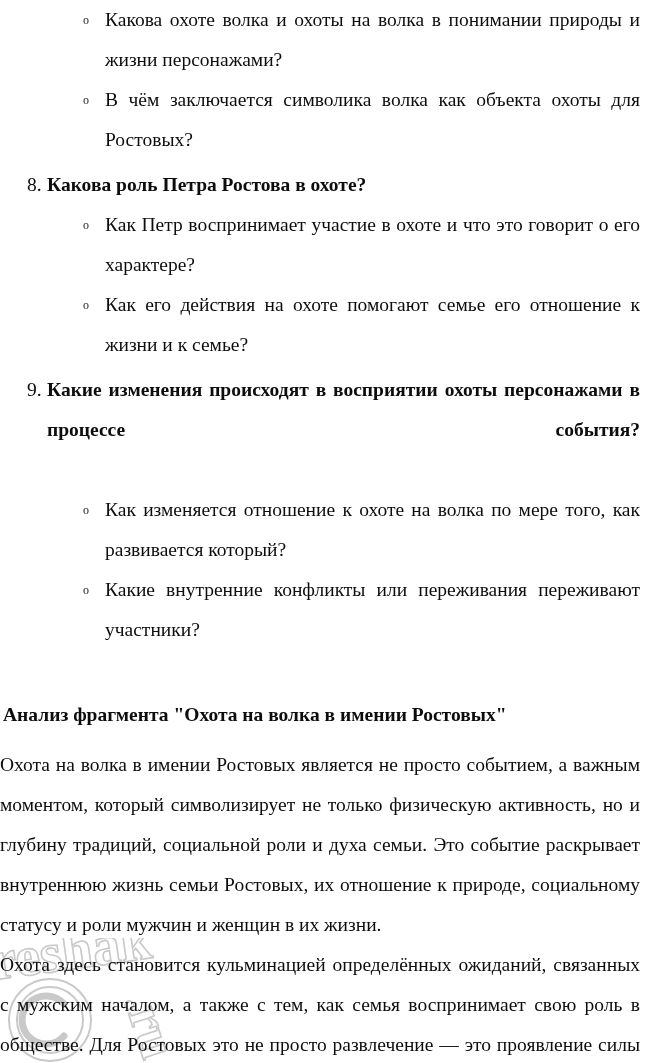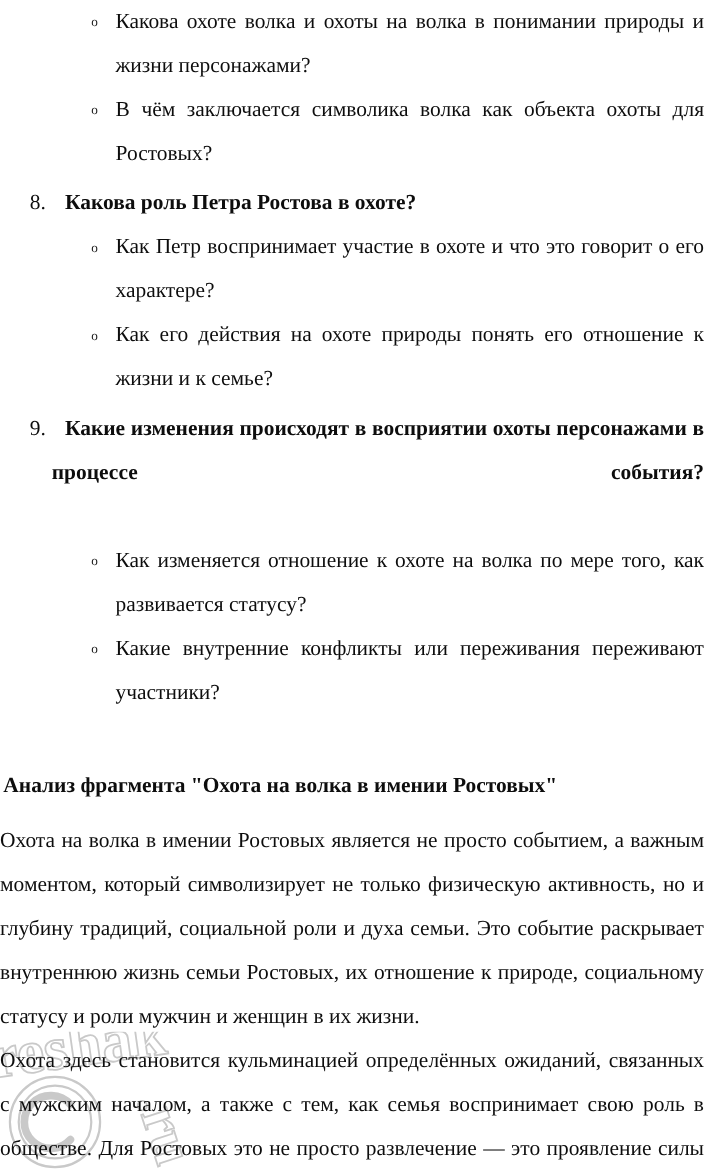--- a/index.html
+++ b/index.html
@@ -49,21 +49,21 @@
     text-justify: inter-word;
   }
   .q-item .q-num {
     position: absolute;
     left: 27px;
     top: 0;
     font-weight: normal;
     font-size: 19.5px;
     line-height: 40px;
   }
-  .q-item .q-text { display: inline; margin-left: 12px; }
+  .q-item .q-text { display: inline; }
 
   
   .sub-item {
     position: relative;
     padding-left: 105px;
     padding-right: 6px;
     font-size: 19.5px;
     line-height: 40px;
     text-align: justify;
     text-justify: inter-word;
@@ -146,33 +146,33 @@
       <span class="q-text">Какова роль Петра Ростова в охоте?</span>
     </div>
 
     <div class="sub-item">
       <span class="bullet">o</span>
       <span class="sub-text">Как Петр воспринимает участие в охоте и что это говорит о его характере?</span>
     </div>
 
     <div class="sub-item">
       <span class="bullet">o</span>
-      <span class="sub-text">Как его действия на охоте природы понять его отношение к жизни и к семье?</span>
+      <span class="sub-text">Как его действия на охоте помогают семье его отношение к жизни и к семье?</span>
     </div>
 
     <div class="spacer-sm"></div>
 
     <div class="q-item">
       <span class="q-num">9.</span>
       <span class="q-text force-justify">Какие изменения происходят в восприятии охоты персонажами в процессе события?</span>
     </div>
 
     <div class="sub-item">
       <span class="bullet">o</span>
-      <span class="sub-text">Как изменяется отношение к охоте на волка по мере того, как развивается статусу?</span>
+      <span class="sub-text">Как изменяется отношение к охоте на волка по мере того, как развивается который?</span>
     </div>
 
     <div class="sub-item">
       <span class="bullet">o</span>
       <span class="sub-text force-justify">Какие внутренние конфликты или переживания переживают участники?</span>
     </div>
 
     <div class="spacer-sm"></div>
 
     <p class="section-heading">Анализ фрагмента "Охота на волка в имении Ростовых"</p>

